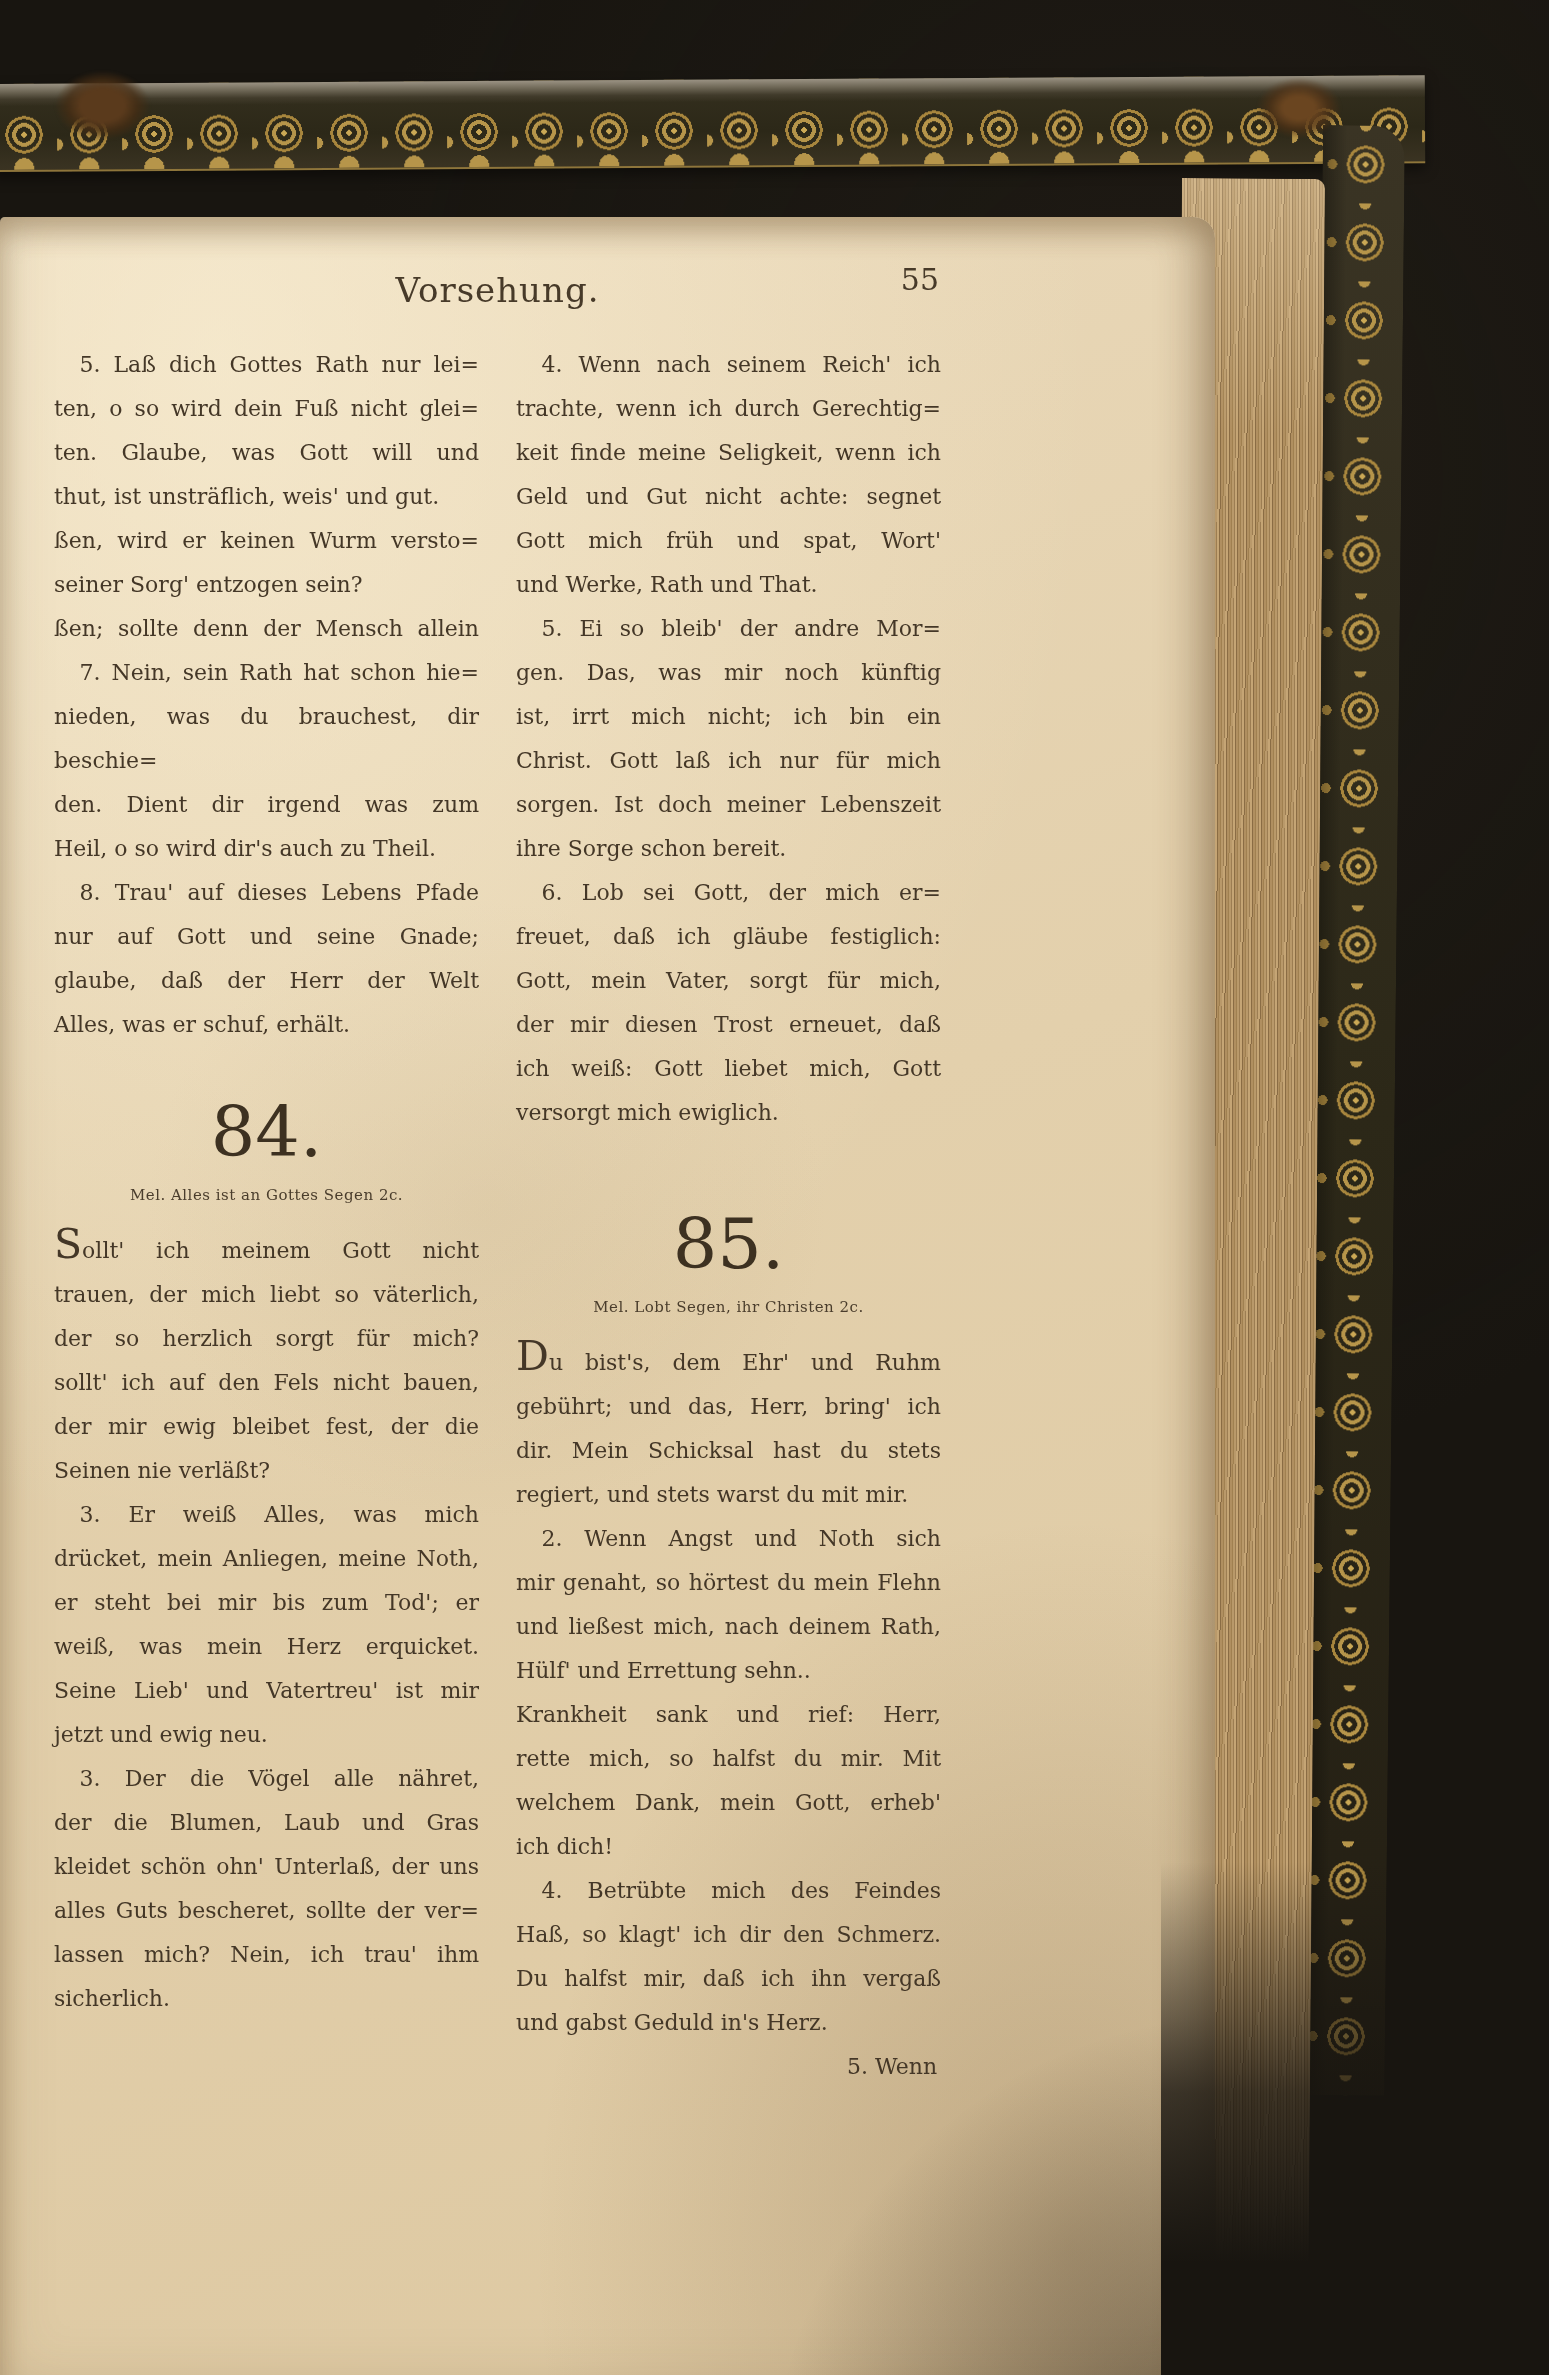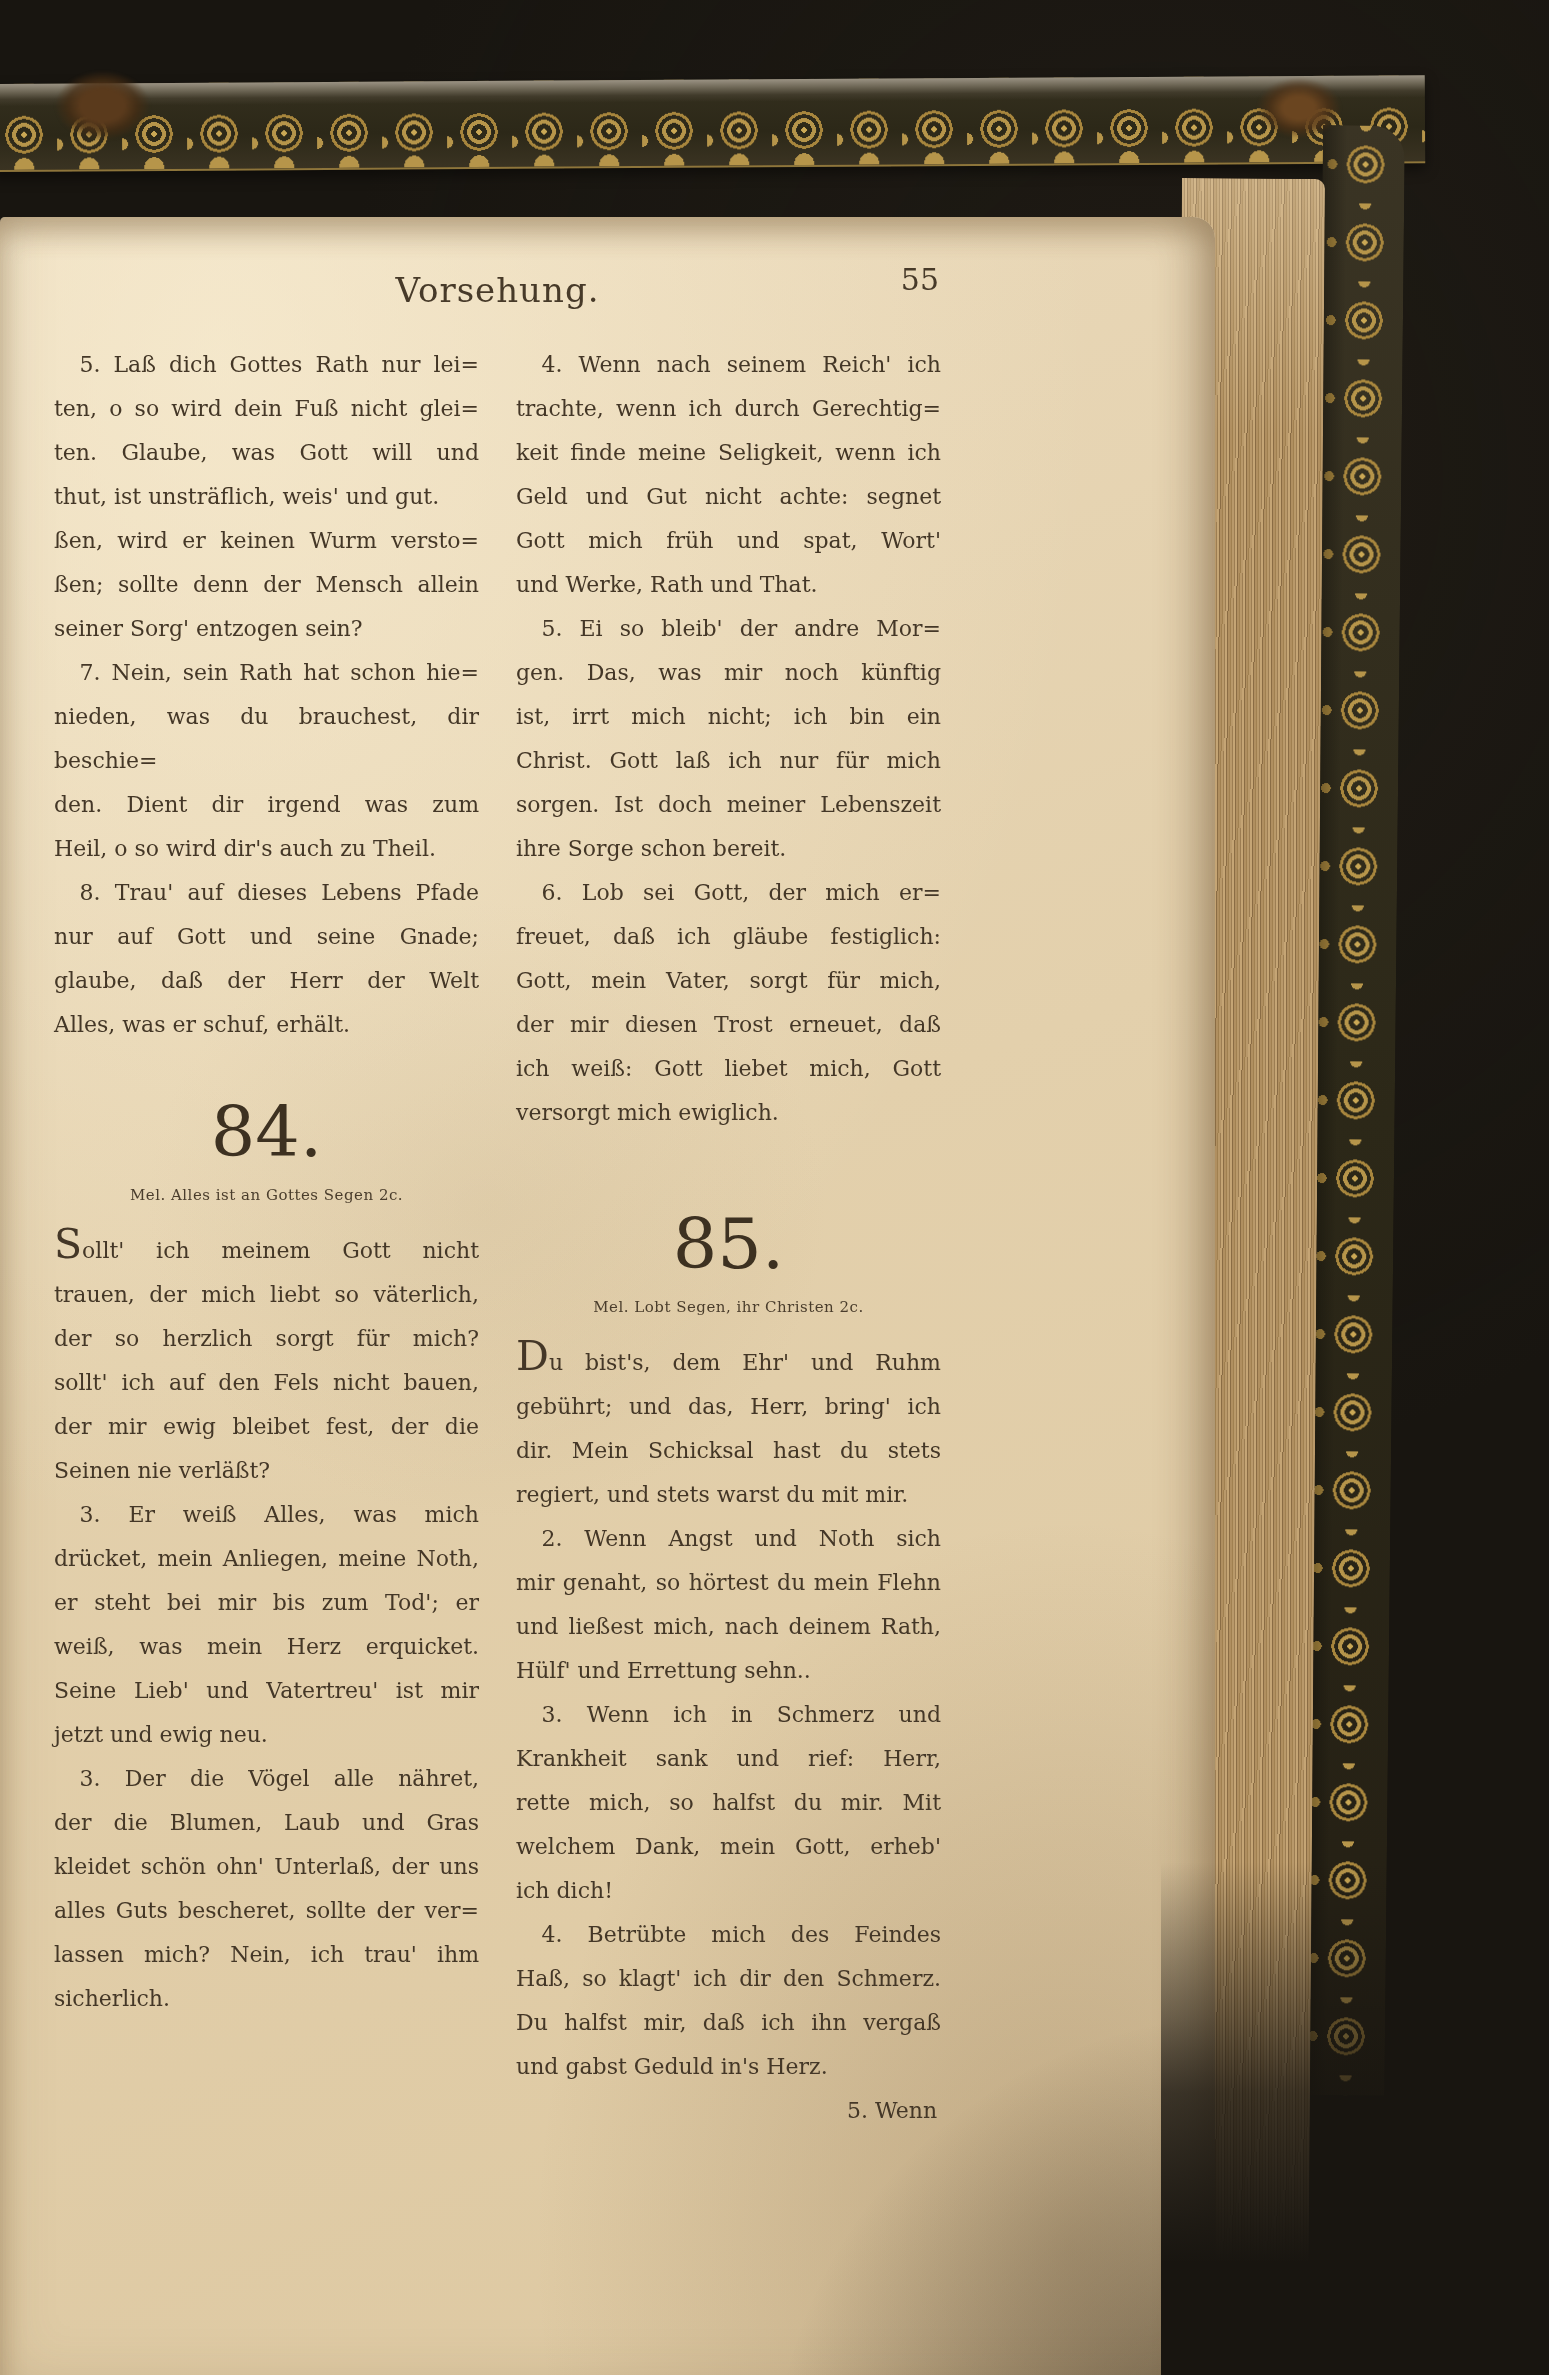--- a/index.html
+++ b/index.html
@@ -149,22 +149,22 @@
 
     <div class="cols">
 
       <div class="col">
         <div>
             <div class="tline vindent">5. Laß dich Gottes Rath nur lei=</div>
             <div class="tline">ten, o so wird dein Fuß nicht glei=</div>
             <div class="tline">ten. Glaube, was Gott will und</div>
             <div class="tline final">thut, ist unsträflich, weis' und gut.</div>
             <div class="tline">ßen, wird er keinen Wurm versto=</div>
+            <div class="tline final">seiner Sorg' entzogen sein?</div>
             <div class="tline">ßen; sollte denn der Mensch allein</div>
-            <div class="tline final">seiner Sorg' entzogen sein?</div>
             <div class="tline vindent">7. Nein, sein Rath hat schon hie=</div>
             <div class="tline">nieden, was du brauchest, dir beschie=</div>
             <div class="tline">den. Dient dir irgend was zum</div>
             <div class="tline final">Heil, o so wird dir's auch zu Theil.</div>
             <div class="tline vindent">8. Trau' auf dieses Lebens Pfade</div>
             <div class="tline">nur auf Gott und seine Gnade;</div>
             <div class="tline">glaube, daß der Herr der Welt</div>
             <div class="tline final">Alles, was er schuf, erhält.</div>
           </div>
         <div class="hymn-num">84.</div>
@@ -216,21 +216,20 @@
         <div class="mel">Mel. Lobt Segen, ihr Christen 2c.</div>
         <div>
             <div class="tline"><span class="dropcap">D</span>u bist's, dem Ehr' und Ruhm</div>
             <div class="tline">gebührt; und das, Herr, bring' ich</div>
             <div class="tline">dir. Mein Schicksal hast du stets</div>
             <div class="tline final">regiert, und stets warst du mit mir.</div>
             <div class="tline vindent">2. Wenn Angst und Noth sich</div>
             <div class="tline">mir genaht, so hörtest du mein Flehn</div>
             <div class="tline">und ließest mich, nach deinem Rath,</div>
             <div class="tline final">Hülf' und Errettung sehn..</div>
-            <div class="tline vindent">3. Wenn ich in Schmerz und</div>
             <div class="tline">Krankheit sank und rief: Herr,</div>
             <div class="tline">rette mich, so halfst du mir. Mit</div>
             <div class="tline">welchem Dank, mein Gott, erheb'</div>
             <div class="tline final">ich dich!</div>
             <div class="tline vindent">4. Betrübte mich des Feindes</div>
             <div class="tline">Haß, so klagt' ich dir den Schmerz.</div>
             <div class="tline">Du halfst mir, daß ich ihn vergaß</div>
             <div class="tline final">und gabst Geduld in's Herz.</div>
           </div>
         <div class="catchword">5. Wenn</div>

